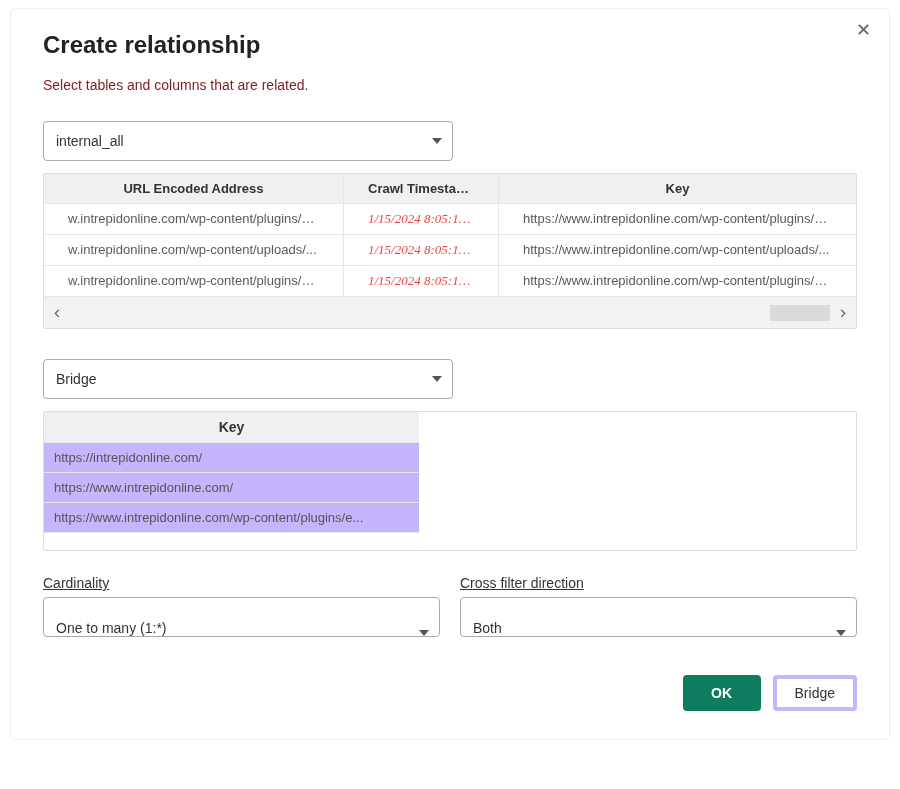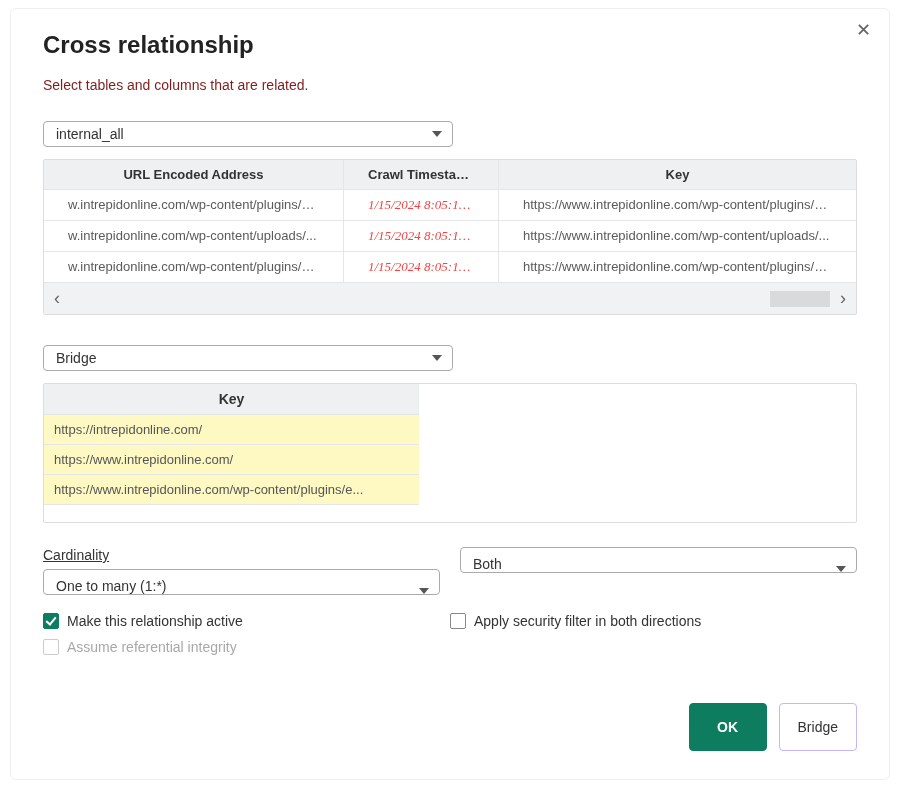--- a/index.html
+++ b/index.html
@@ -39,21 +39,21 @@
   }
   .subtitle {
     color: #7f1d1d;
     font-size: 14px;
     margin-bottom: 28px;
   }
   .select {
     display: inline-flex;
     align-items: center;
     justify-content: space-between;
-    height: 26px;
+    height: 40px;
     border: 1px solid #aaa;
     border-radius: 4px;
     padding: 0 10px 0 12px;
     background: #fff;
     color: #333;
     cursor: pointer;
   }
   .select.small { width: 410px; }
   .caret {
     width: 0; height: 0;
@@ -133,21 +133,21 @@
     font-weight: 600;
     color:#333;
     text-align:center;
     padding: 7px 10px;
     border-bottom: 1px solid #e4e6e9;
   }
   .grid2-row {
     padding: 7px 10px;
     font-size: 13px;
     color: #555;
-    background: #fef9c3;
+    background: #c4b5fd;
     border-bottom: 1px solid #e4e6e9;
     white-space: nowrap;
     overflow: hidden;
     text-overflow: ellipsis;
   }
 
   .options {
     display: flex;
     gap: 20px;
     margin-top: 24px;
@@ -195,47 +195,47 @@
   }
   .box.disabled { border-color: #ccc; }
 
   .footer {
     display: flex;
     justify-content: flex-end;
     gap: 12px;
     margin-top: 38px;
   }
   .btn {
-    height: 48px;
+    height: 36px;
     min-width: 78px;
     border-radius: 4px;
     font-size: 14px;
     display: inline-flex;
     align-items: center;
     justify-content: center;
     padding: 0 18px;
     cursor: pointer;
-    border: 1px solid #c4b5fd;
+    border: 4px solid #c4b5fd;
     background: #fff;
     color: #333;
   }
   .btn.primary {
     background: #0e7d5f;
     border-color: #0e7d5f;
     color: #fff;
     font-weight: 600;
   }
 </style>
 </head>
 <body>
 
 <div class="dialog">
   <div class="close-x">✕</div>
 
-  <h1 class="title">Cross relationship</h1>
+  <h1 class="title">Create relationship</h1>
   <div class="subtitle">Select tables and columns that are related.</div>
 
   
   <div class="select small">
     <span>internal_all</span>
     <span class="caret"></span>
   </div>
 
   
   <div class="grid grid1">
@@ -290,45 +290,28 @@
   
   <div class="options">
     <div class="opt-col">
       <div class="opt-label">Cardinality</div>
       <div class="select full">
         <span>One to many (1:*)</span>
         <span class="caret"></span>
       </div>
     </div>
     <div class="opt-col">
+      <div class="opt-label">Cross filter direction</div>
       <div class="select full">
         <span>Both</span>
         <span class="caret"></span>
       </div>
     </div>
   </div>
 
   
-  <div class="checks">
-    <div class="check-col">
-      <div class="check">
-        <span class="box checked"></span>
-        <span>Make this relationship active</span>
-      </div>
-      <div class="check disabled">
-        <span class="box disabled"></span>
-        <span>Assume referential integrity</span>
-      </div>
-    </div>
-    <div class="check-col">
-      <div class="check">
-        <span class="box"></span>
-        <span>Apply security filter in both directions</span>
-      </div>
-    </div>
-  </div>
 
   
   <div class="footer">
     <div class="btn primary">OK</div>
     <div class="btn">Bridge</div>
   </div>
 </div>
 
 </body></html>

